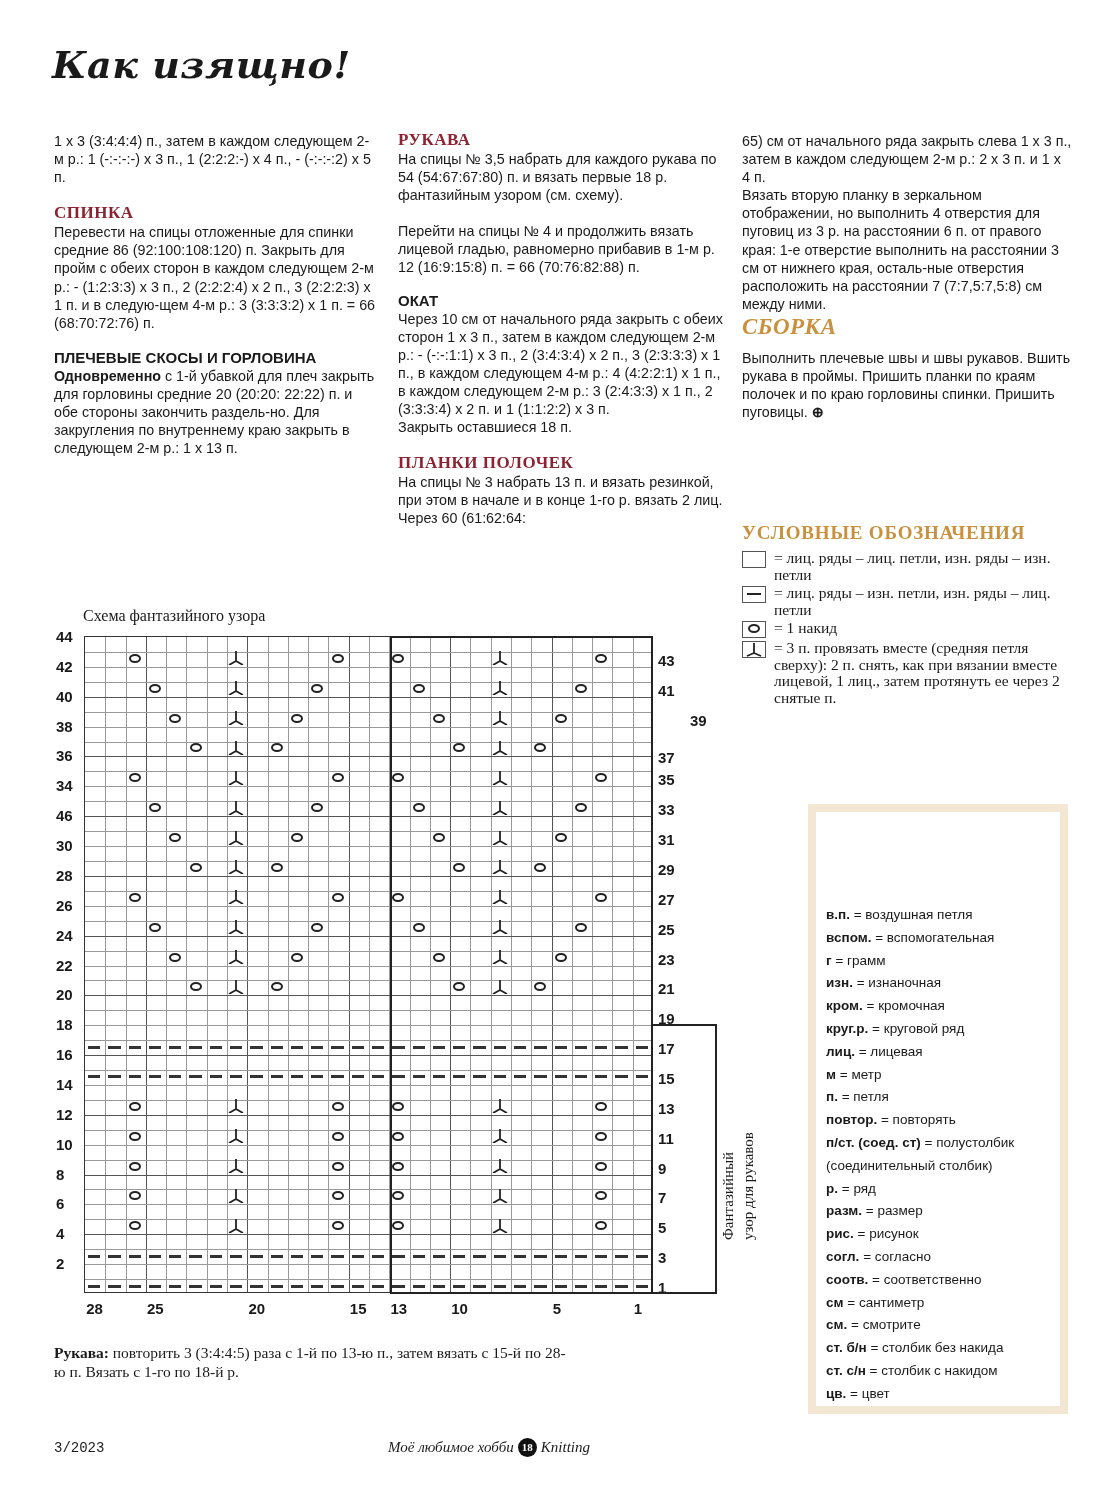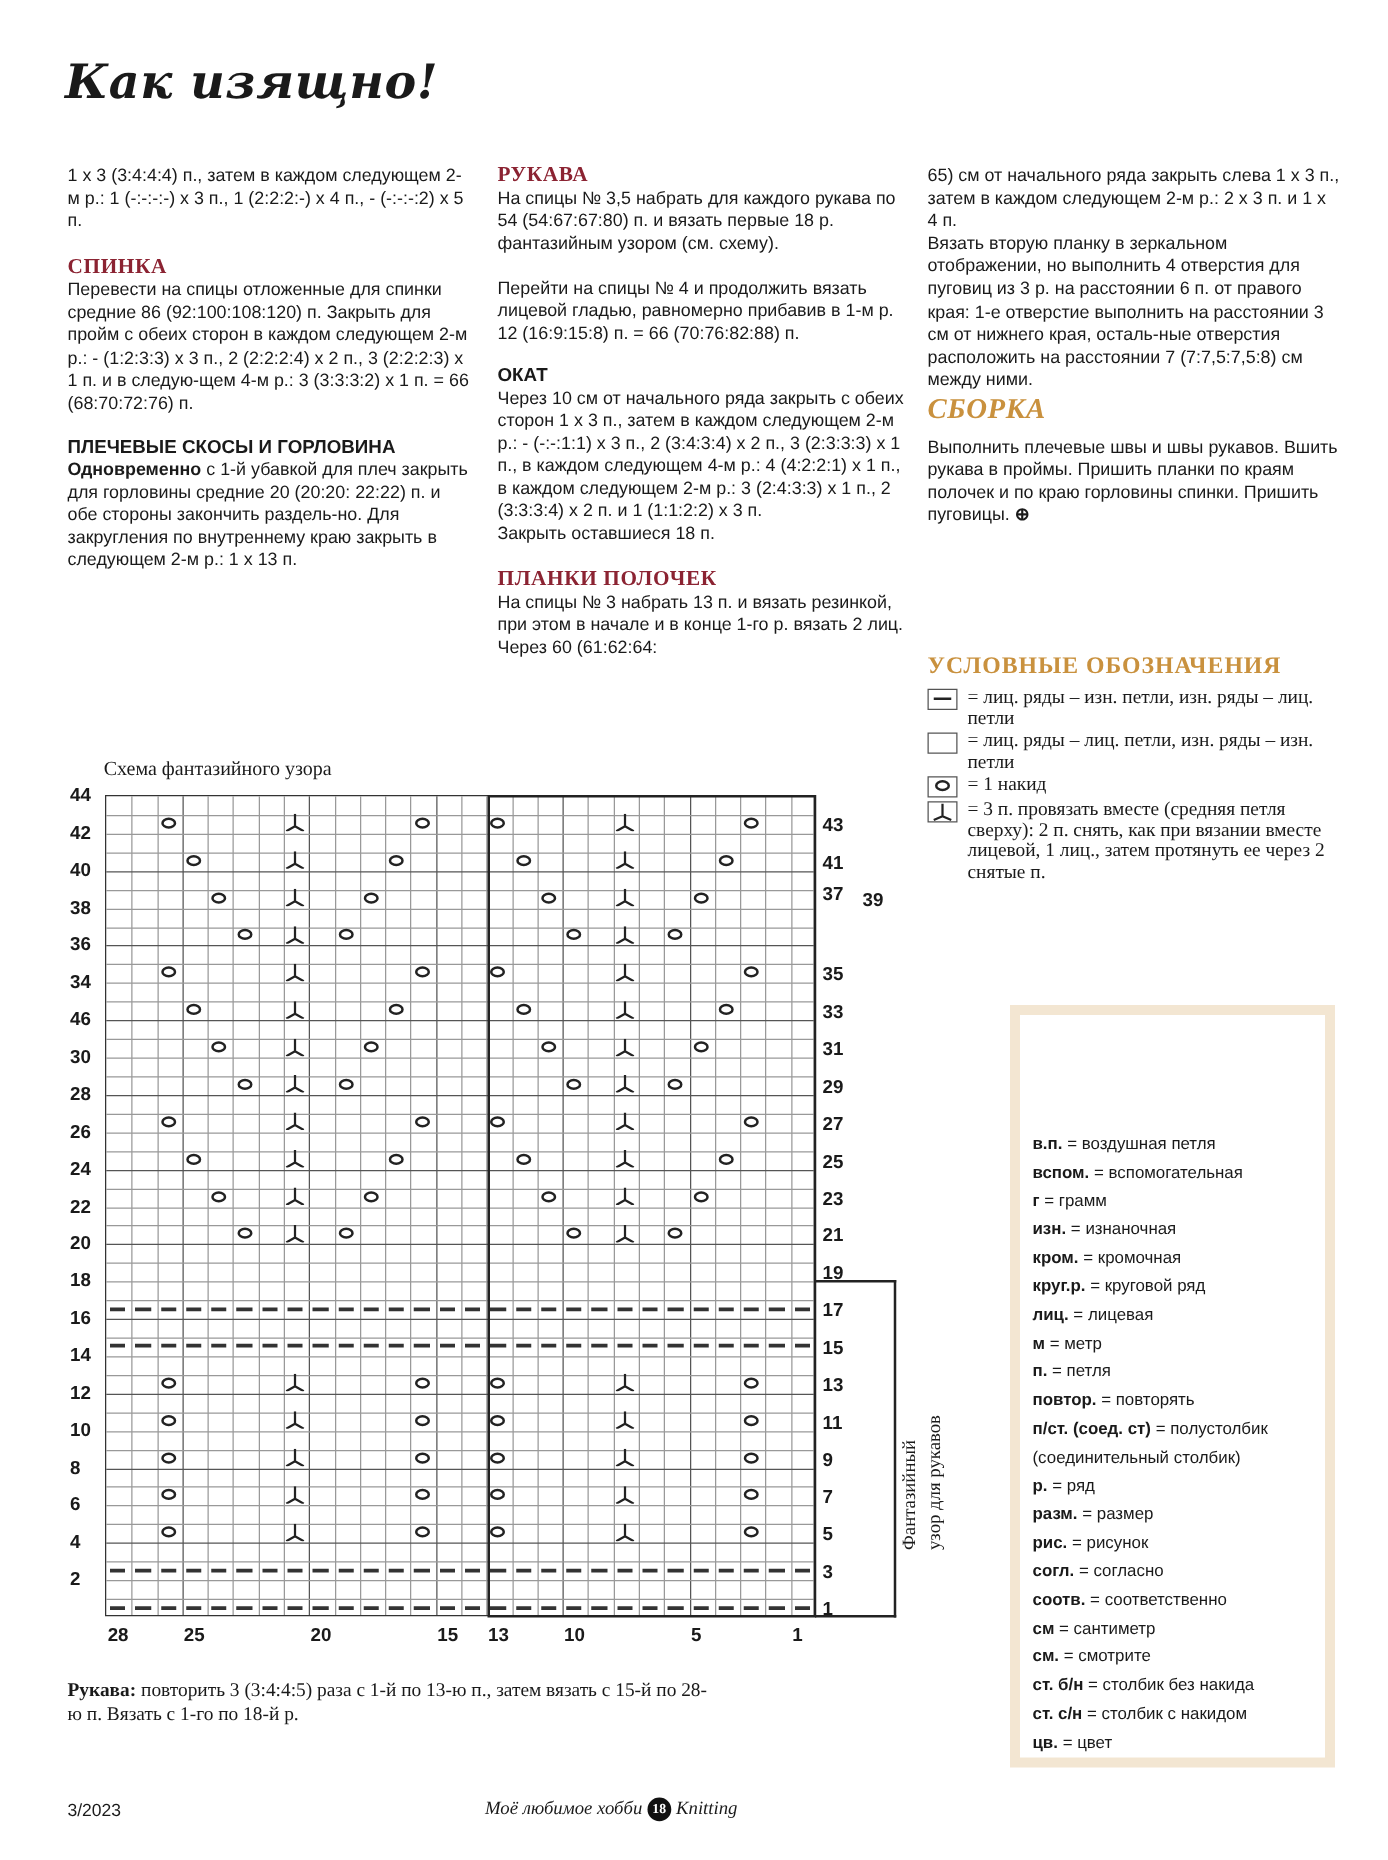--- a/index.html
+++ b/index.html
@@ -33,21 +33,21 @@
   .repeat-box { position: absolute; left: 390px; top: 636px; width: 263px; height: 658px; border: 2.5px solid #222; box-sizing: border-box; pointer-events: none; }
   .sleeve-box { position: absolute; left: 652px; top: 1024px; width: 65px; height: 270px; border: 2px solid #222; border-left: none; box-sizing: border-box; }
   .sleeve-label { position: absolute; left: 720px; top: 1100px; width: 60px; height: 140px; }
   .sleeve-label div { position: absolute; transform: rotate(-90deg); transform-origin: left top; white-space: nowrap; font-family: "Liberation Serif", serif; font-size: 15px; }
   .rowlbl { position: absolute; font-weight: bold; font-size: 15px; width: 22px; text-align: left; }
   .collbl { position: absolute; font-weight: bold; font-size: 15px; top: 1300px; }
   .sym { position: absolute; }
   .yo { width: 12px; height: 9px; border: 2px solid #222; border-radius: 50%; box-sizing: border-box; }
   .dash { height: 0; border-top: 3px solid #333; }
   .footnote { position: absolute; left: 54px; top: 1344px; font-family: "Liberation Serif", serif; font-size: 15.5px; line-height: 18.5px; width: 520px; }
-  .footer-left { position: absolute; left: 54px; top: 1440px; font-family: Liberation Sans, sans-serif; font-size: 14px; }
+  .footer-left { position: absolute; left: 54px; top: 1440px; font-family: Liberation Mono, monospace; font-size: 14px; }
   .footer-mid { position: absolute; left: 388px; top: 1438px; font-family: "Liberation Serif", serif; font-style: italic; font-size: 15px; display: flex; align-items: center; gap: 4px; }
   .page-badge { display: inline-block; width: 19px; height: 19px; border-radius: 50%; background: #111; color: #fff; font-size: 11px; text-align: center; line-height: 19px; font-style: normal; font-weight: bold; }
 
   .abbr-box { position: absolute; left: 808px; top: 804px; width: 260px; height: 610px; border: 8px solid #f3e6d2; box-sizing: border-box; background: #fff; }
   .abbr-title { position: absolute; left: 16px; top: 18px; font-family: "DejaVu Serif", serif; font-style: italic; font-size: 26px; line-height: 28px; color: #1a1a1a; }
   .abbr-list { position: absolute; left: 10px; top: 92px; font-size: 13.5px; line-height: 22.8px; }
   .abbr-list b { font-weight: bold; }
 </style>
 </head>
 <body>
@@ -82,28 +82,28 @@
   <p>65) см от начального ряда закрыть слева 1 х 3 п., затем в каждом следующем 2-м р.: 2 х 3 п. и 1 х 4 п.</p>
   <p>Вязать вторую планку в зеркальном отображении, но выполнить 4 отверстия для пуговиц из 3 р. на расстоянии 6 п. от правого края: 1-е отверстие выполнить на расстоянии 3 см от нижнего края, осталь-ные отверстия расположить на расстоянии 7 (7:7,5:7,5:8) см между ними.</p>
   <div class="h-gold" style="font-style:italic;">СБОРКА</div>
   <div style="height:8px;"></div>
   <p><span>Выполнить плечевые швы и швы рукавов. Вшить рукава в проймы. Пришить планки по краям полочек и по краю горловины спинки. Пришить пуговицы.</span> <span style="font-weight:bold;">⊕</span></p>
 </div>
 
 <div class="legend">
   <div class="h-gold-sm" style="margin-bottom:6px;">УСЛОВНЫЕ ОБОЗНАЧЕНИЯ</div>
   <div class="legend-row">
+    <span class="legend-sym"></span>
+    <span class="legend-text">= лиц. ряды – лиц. петли, изн. ряды – изн. петли</span>
+  </div>
+  <div class="legend-row">
     <span class="legend-sym">
         <span style="position:absolute;left:4px;right:4px;top:6px;border-top:2.5px solid #222;"></span>
       </span>
     <span class="legend-text">= лиц. ряды – изн. петли, изн. ряды – лиц. петли</span>
-  </div>
-  <div class="legend-row">
-    <span class="legend-sym"></span>
-    <span class="legend-text">= лиц. ряды – лиц. петли, изн. ряды – изн. петли</span>
   </div>
   <div class="legend-row">
     <span class="legend-sym">
         <span style="position:absolute;left:5px;top:2px;width:12px;height:9px;border:2px solid #222;border-radius:50%;box-sizing:border-box;"></span>
       </span>
     <span class="legend-text">= 1 накид</span>
   </div>
   <div class="legend-row">
     <span class="legend-sym">
       <svg width="22" height="15" viewBox="0 0 22 15">
@@ -488,21 +488,21 @@
     <div class="rowlbl" style="left: 56px; top: 1075.95px;">14</div>
     <div class="rowlbl" style="left: 56px; top: 1105.82px;">12</div>
     <div class="rowlbl" style="left: 56px; top: 1135.68px;">10</div>
     <div class="rowlbl" style="left: 56px; top: 1165.55px;">8</div>
     <div class="rowlbl" style="left: 56px; top: 1195.41px;">6</div>
     <div class="rowlbl" style="left: 56px; top: 1225.27px;">4</div>
     <div class="rowlbl" style="left: 56px; top: 1255.14px;">2</div>
     <div class="rowlbl" style="left: 658px; top: 651.932px;">43</div>
     <div class="rowlbl" style="left: 658px; top: 681.795px;">41</div>
     <div class="rowlbl" style="left: 670px; top: 711.659px; margin-left: 20px;">39</div>
-    <div class="rowlbl" style="left: 658px; top: 707px;">37</div>
+    <div class="rowlbl" style="left: 658px; top: 749px;">37</div>
     <div class="rowlbl" style="left: 658px; top: 771.386px;">35</div>
     <div class="rowlbl" style="left: 658px; top: 801.25px;">33</div>
     <div class="rowlbl" style="left: 658px; top: 831.114px;">31</div>
     <div class="rowlbl" style="left: 658px; top: 860.977px;">29</div>
     <div class="rowlbl" style="left: 658px; top: 890.841px;">27</div>
     <div class="rowlbl" style="left: 658px; top: 920.705px;">25</div>
     <div class="rowlbl" style="left: 658px; top: 950.568px;">23</div>
     <div class="rowlbl" style="left: 658px; top: 980.432px;">21</div>
     <div class="rowlbl" style="left: 658px; top: 1010.3px;">19</div>
     <div class="rowlbl" style="left: 658px; top: 1040.16px;">17</div>

